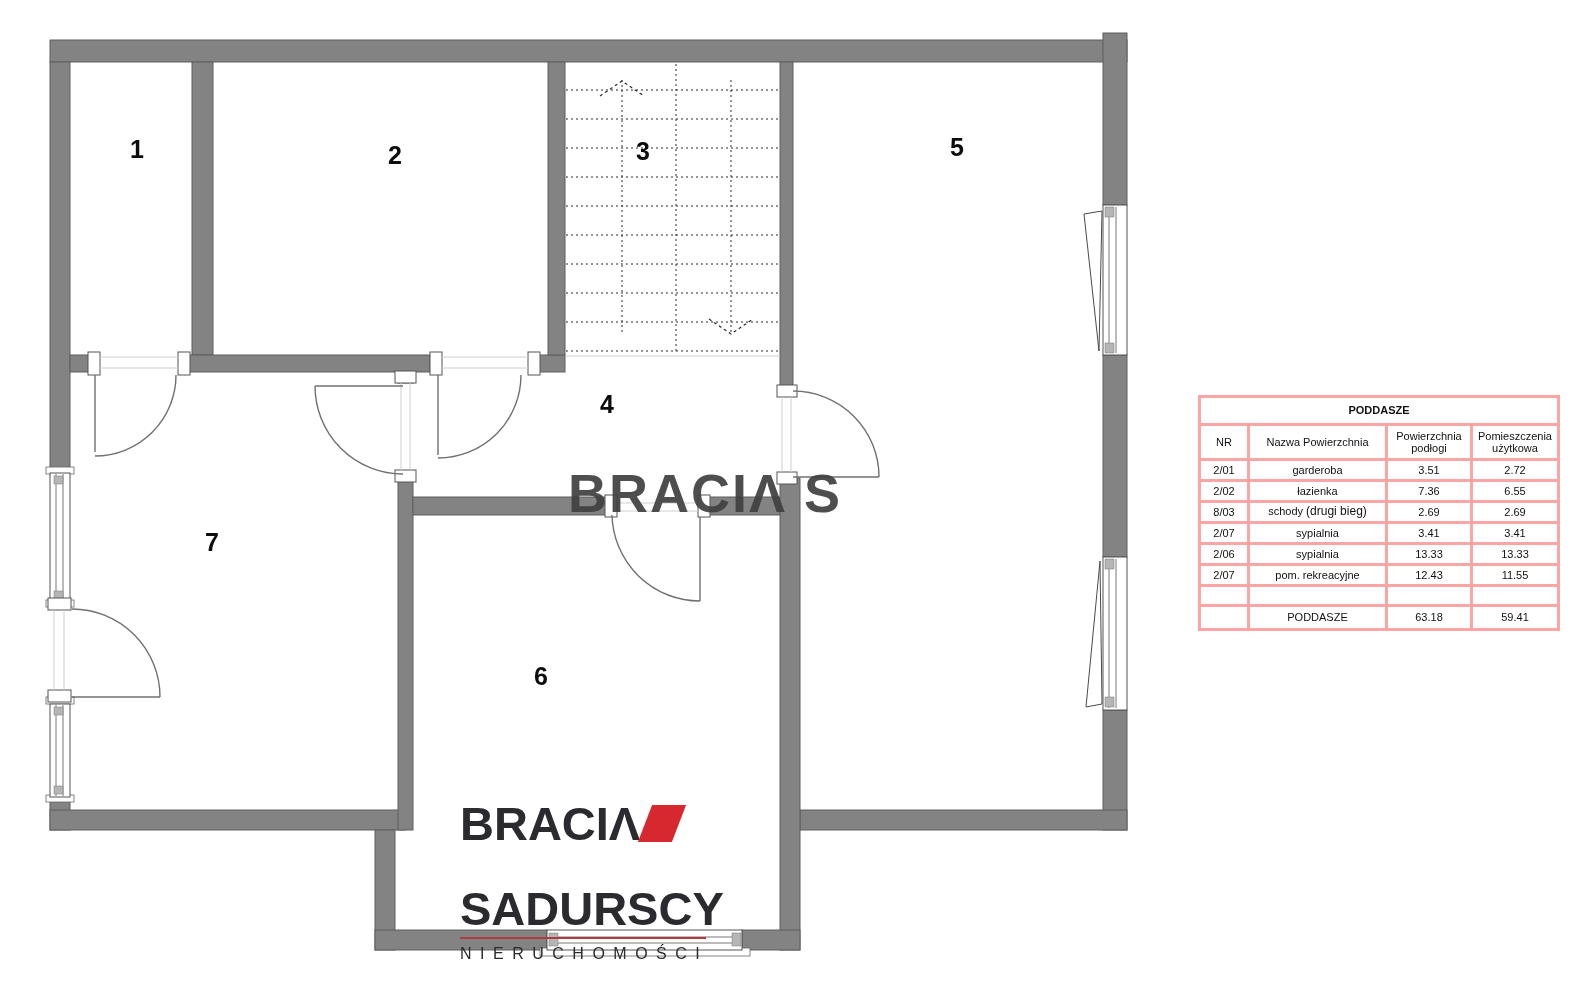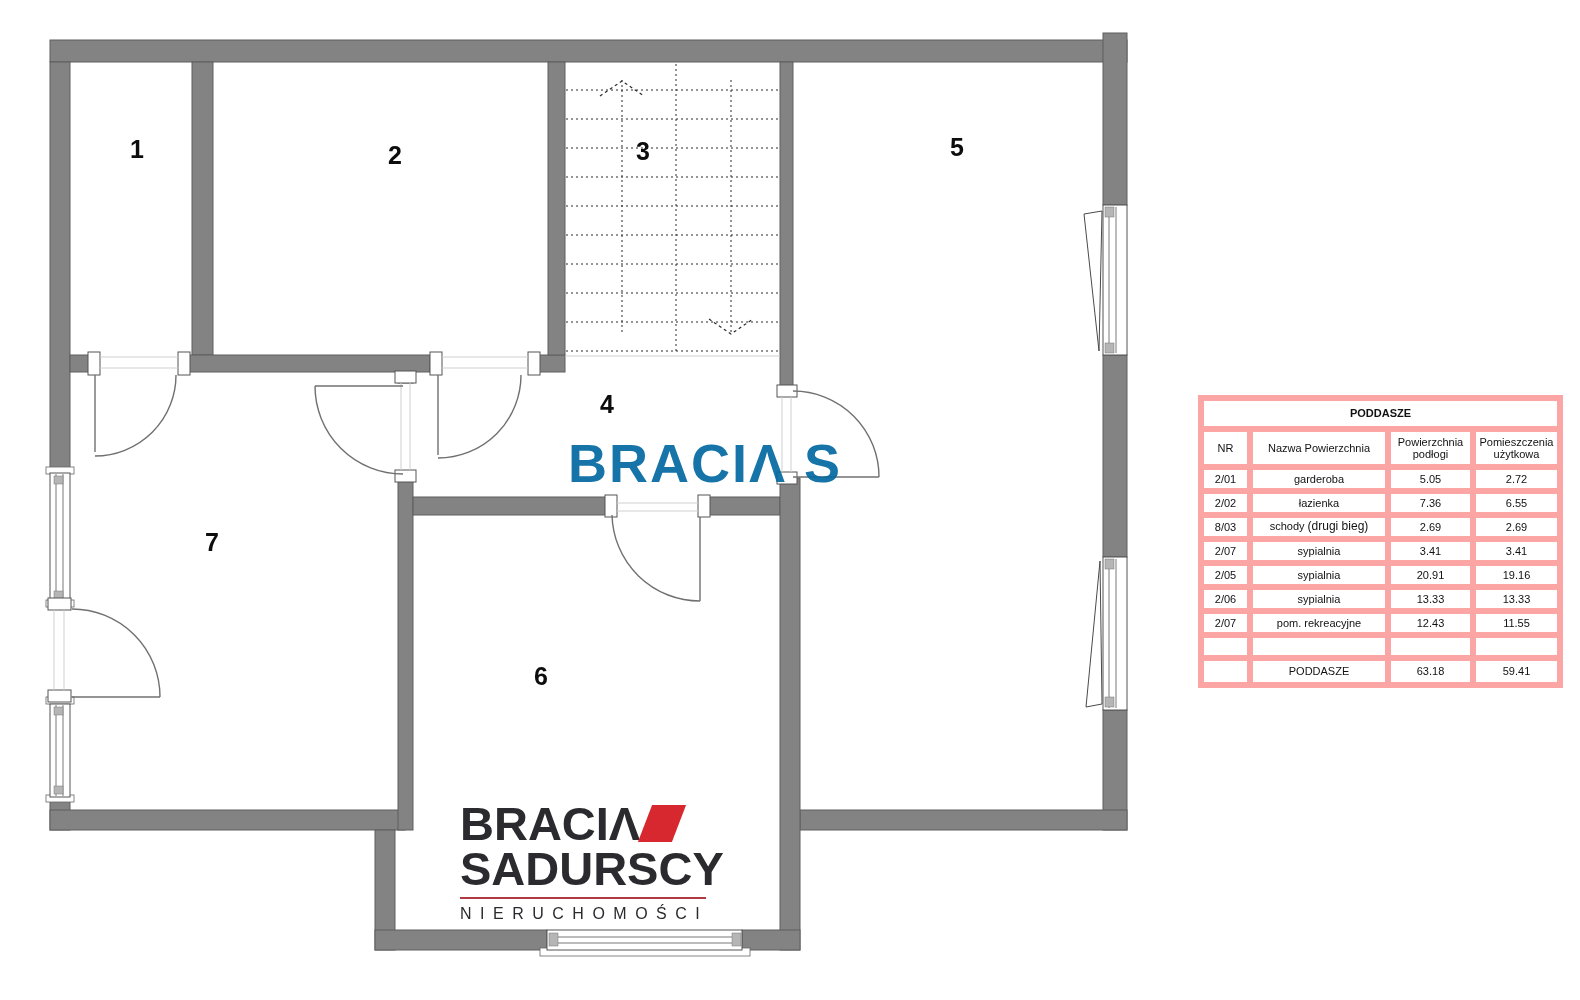--- a/index.html
+++ b/index.html
@@ -15,37 +15,37 @@
   .win-cap{fill:#ffffff; stroke:#666; stroke-width:0.8;}
   .post{fill:#ffffff; stroke:#555; stroke-width:1;}
   .guide{stroke:#cfcfcf; stroke-width:1;}
   .door{stroke:#707070; stroke-width:1.4; fill:none;}
   .tread{stroke:#2b2b2b; stroke-width:1; stroke-dasharray:2 3;}
   .chev{stroke:#2b2b2b; stroke-width:1.2; stroke-dasharray:3 3; fill:none;}
   .tri{fill:none; stroke:#4a4a4a; stroke-width:1;}
   .room-num{font:bold 25px "Liberation Sans", sans-serif; fill:#0d0d0d; text-anchor:middle;}
 
   
-  .watermark{position:absolute; left:568px; top:432px; font:bold 54px "Liberation Sans", sans-serif;
-             color:#0369a1; opacity:.92; letter-spacing:2px; pointer-events:none; white-space:nowrap;text-align:right;}
+  .watermark{position:absolute; left:568px; top:462px; font:bold 54px "Liberation Sans", sans-serif;
+             color:#404040; opacity:.92; letter-spacing:2px; pointer-events:none; white-space:nowrap;text-align:right;}
 
   
   .logo{position:absolute; left:460px; top:758px; color:var(--dark,#2b2a2e); width:270px;}
   .logo-line1{font-weight:bold; font-size:47px; line-height:0.92; letter-spacing:0px; display:flex; align-items:flex-start;margin-top:44px;}
-  .logo-line2{font-weight:bold; font-size:47px; line-height:1.0; letter-spacing:0px;}
+  .logo-line2{font-weight:bold; font-size:47px; line-height:1.0; letter-spacing:0px;margin-top:40px;}
   .red-shape{display:inline-block; width:34px; height:37px; background:var(--red,#d7282f);
              transform:skewX(-21deg); margin-left:5px; margin-top:3px;}
   .logo-rule{height:2px; background:#b03a42; width:246px; margin:5px 0 6px 0;}
   .logo-line3{font-size:16px; letter-spacing:8.5px; font-weight:500; white-space:nowrap;}
 
   
   .tblwrap{position:absolute; left:1198px; top:395px;}
   table.tbl{border-collapse:collapse; width:359px; font-size:11px; color:#111; table-layout:fixed;
             border:2px solid #2b2b2b;}
-  table.tbl td{border:6px solid #fca5a5; text-align:center; vertical-align:middle; padding:1px 2px; line-height:1.12;}
+  table.tbl td{border:3px solid #fca5a5; text-align:center; vertical-align:middle; padding:1px 2px; line-height:1.12;}
   td.t-title{height:23px; font-weight:bold;}
   tr.hdr td{height:30px;}
   tr.data td{height:16px;}
   tr.empty td{height:15px;}
   tr.total td{height:19px;}
   .note{font-size:12px;}
 </style>
 </head>
 <body>
 
@@ -242,46 +242,40 @@
         </tr>
         <tr class="hdr">
           <td>NR</td>
           <td>Nazwa Powierzchnia</td>
           <td>Powierzchnia podłogi</td>
           <td>Pomieszczenia użytkowa</td>
         </tr>
         <tr class="data">
           <td>2/01</td>
           <td><span>garderoba</span></td>
-          <td>5.05</td>
+          <td>3.51</td>
           <td>2.72</td>
         </tr>
         <tr class="data">
           <td>2/02</td>
           <td><span>łazienka</span></td>
           <td>7.36</td>
           <td>6.55</td>
         </tr>
         <tr class="data">
           <td>8/03</td>
           <td><span>schody</span> <span class="note">(drugi bieg)</span></td>
           <td>2.69</td>
           <td>2.69</td>
         </tr>
         <tr class="data">
           <td>2/07</td>
           <td><span>sypialnia</span></td>
           <td>3.41</td>
           <td>3.41</td>
-        </tr>
-        <tr class="data">
-          <td>2/05</td>
-          <td><span>sypialnia</span></td>
-          <td>20.91</td>
-          <td>19.16</td>
         </tr>
         <tr class="data">
           <td>2/06</td>
           <td><span>sypialnia</span></td>
           <td>13.33</td>
           <td>13.33</td>
         </tr>
         <tr class="data">
           <td>2/07</td>
           <td><span>pom. rekreacyjne</span></td>

